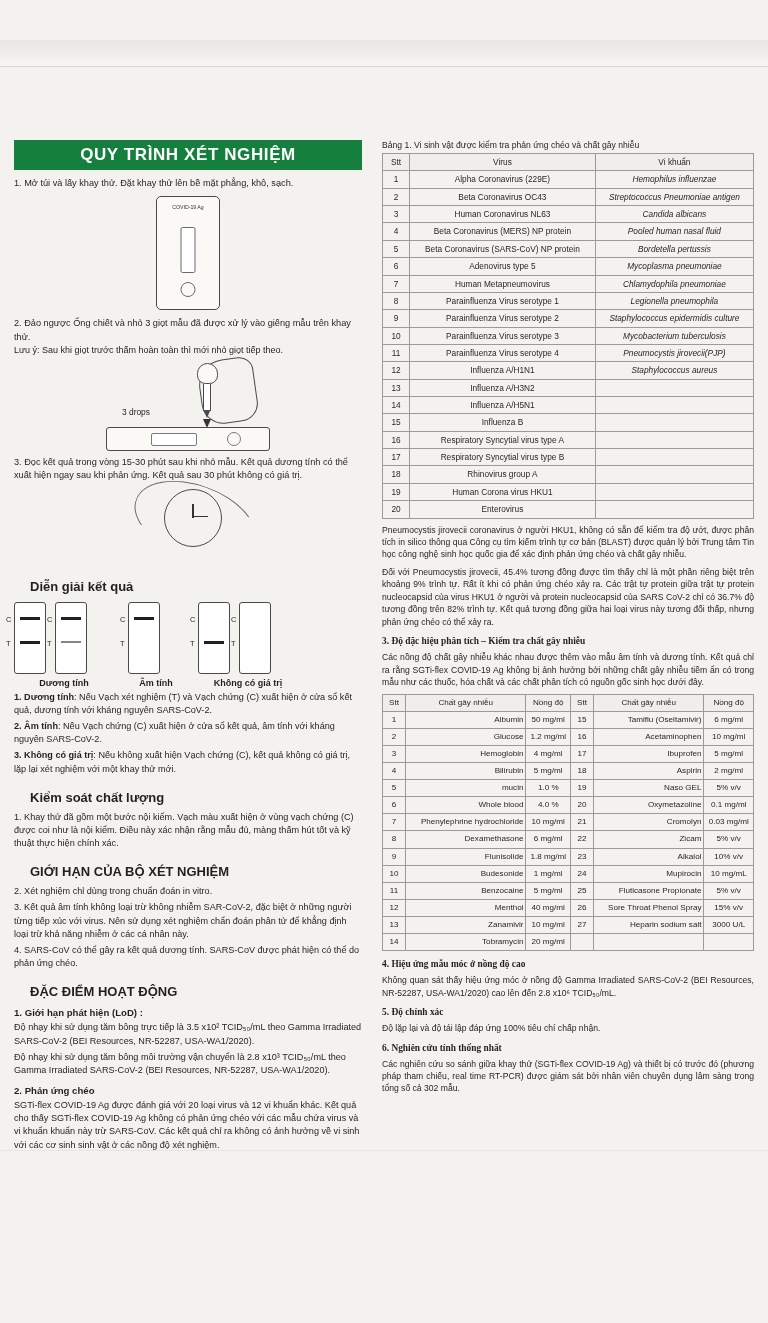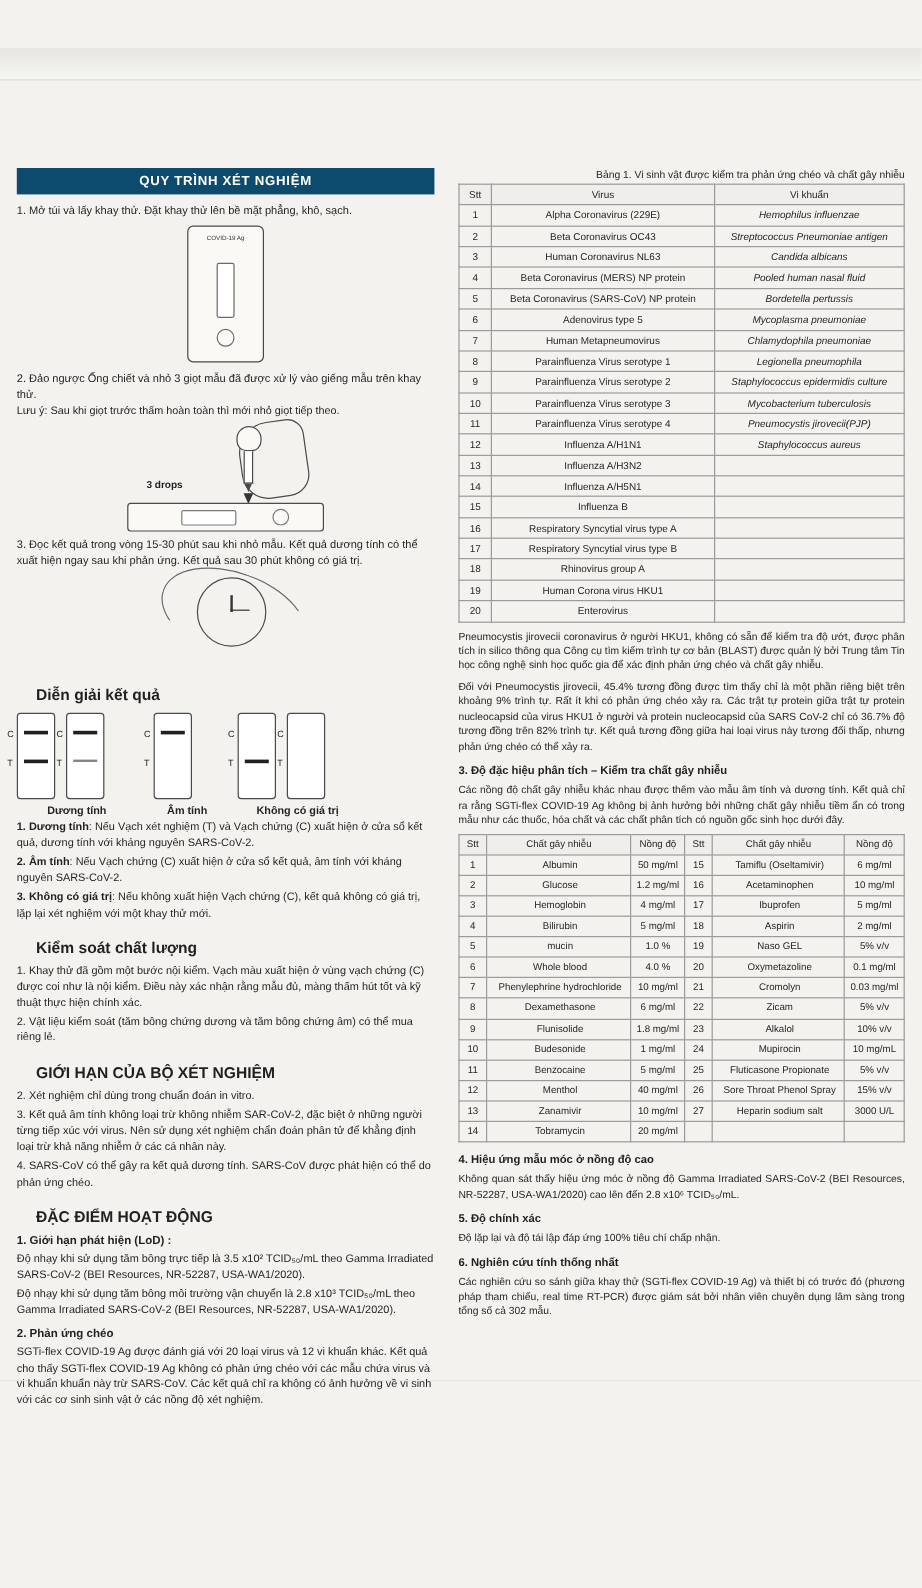--- a/index.html
+++ b/index.html
@@ -12,22 +12,22 @@
     overflow:hidden;
   }
   
   .fold{position:absolute;left:0;right:0;height:1px;background:rgba(0,0,0,0.10);}
   .foldsoft{position:absolute;left:0;right:0;height:26px;background:linear-gradient(to bottom,rgba(0,0,0,0.05),rgba(255,255,255,0.25));}
   .sheet{position:absolute;inset:0;}
   .col-left{position:absolute;left:14px;top:140px;width:348px;}
   .col-right{position:absolute;left:382px;top:140px;width:372px;}
 
   .banner{
-    background:#0c4a6e;color:#fff;text-align:center;
-    font-size:11px;letter-spacing:.6px;padding:5px 15px;font-weight:bold;
+    background:#15803d;color:#fff;text-align:center;
+    font-size:17px;letter-spacing:.6px;padding:5px 15px;font-weight:bold;
   }
   .step{font-size:9.2px;line-height:1.45;margin:7px 0 0 0;}
   .note{font-size:9px;line-height:1.45;}
 
   h3.sec{font-size:13px;font-weight:bold;margin:14px 16px 6px;}
   h4.sub{font-size:9.6px;font-weight:bold;margin:8px 0 3px;}
   p.body{font-size:9.1px;line-height:1.45;margin:3px 0;}
   .bold{font-weight:bold;}
 
   
@@ -40,21 +40,21 @@
     position:absolute;left:50%;transform:translateX(-50%);top:30px;
     width:13px;height:44px;border:1.2px solid #6a6a6a;border-radius:2px;background:#fff;
   }
   .cassette .well{
     position:absolute;left:50%;transform:translateX(-50%);bottom:12px;
     width:13px;height:13px;border:1.2px solid #6a6a6a;border-radius:50%;
   }
   .illus-wrap{position:relative;}
 
   
-  .dropscene{position:relative;height:86px;margin:6px 0 6px 0;font-weight:bold;}
+  .dropscene{position:relative;height:86px;margin:6px 0 6px 0;}
   .dropper{position:absolute;left:180px;top:0;width:26px;height:54px;}
   .dropper .bulb{width:19px;height:19px;border:1.3px solid #4a4a4a;border-radius:50% 50% 40% 40%;margin:0 auto;background:#faf9f6;}
   .dropper .tube{width:6px;height:26px;border:1.3px solid #4a4a4a;border-top:none;margin:0 auto;background:#fff;}
   .dropper .tip{width:0;height:0;border-left:3px solid transparent;border-right:3px solid transparent;border-top:7px solid #4a4a4a;margin:0 auto;}
   .hand{
     position:absolute;left:186px;top:-4px;width:54px;height:62px;
     border:1.3px solid #4a4a4a;border-radius:26px 14px 18px 22px;background:transparent;
     transform:rotate(-8deg);
   }
   .dropsLabel{position:absolute;left:108px;top:44px;font-size:8.4px;}
@@ -82,30 +82,30 @@
   }
   .strip .letter{position:absolute;left:-9px;font-size:7.5px;color:#231f20;}
   .strip .band{position:absolute;left:5px;width:20px;height:3px;background:#231f20;}
   .capt{font-size:9px;text-align:center;margin-top:4px;font-weight:bold;}
 
   
   table{border-collapse:collapse;width:100%;}
   table.vt td,table.vt th{border:0.8px solid #9a9a9a;font-size:8.3px;padding:3px 2px;text-align:center;line-height:1.25;}
   table.vt th{font-weight:normal;background:#efeeea;}
   table.vt td.idx{width:22px;}
-  .tcap{font-size:8.6px;text-align:right;margin-bottom:3px;}
+  .tcap{font-size:8.6px;text-align:left;margin-bottom:3px;}
   .ital-cell{font-style:italic;}
 
   table.ct td,table.ct th{border:0.8px solid #9a9a9a;font-size:8.1px;padding:3px 2px;text-align:center;line-height:1.25;}
   table.ct th{font-weight:normal;background:#efeeea;}
-  .ct .nm{text-align:center;padding-left:4px;}
+  .ct .nm{text-align:right;padding-left:4px;}
   .ct .ix{width:18px;}
 
   .rtext{font-size:8.6px;line-height:1.45;margin:5px 0;text-align:justify;}
-  h4.rsec{font-size:9.4px;font-weight:bold;margin:8px 0 2px;}
+  h4.rsec{font-size:9.4px;font-weight:bold;margin:8px 0 2px;font-family:Liberation Serif, serif;}
 </style>
 </head>
 <body>
 
 <div class="sheet">
 
   <div class="fold" style="top:66px;"></div>
   <div class="foldsoft" style="top:40px;"></div>
   <div class="fold" style="top:1150px;opacity:.5;"></div>
 
@@ -203,21 +203,20 @@
     </p>
     <p class="body">
       <span class="bold">2. Âm tính</span><span>: Nếu Vạch chứng (C) xuất hiện ở cửa sổ kết quả, âm tính với kháng nguyên SARS-CoV-2.</span>
     </p>
     <p class="body">
       <span class="bold">3. Không có giá trị</span><span>: Nếu không xuất hiện Vạch chứng (C), kết quả không có giá trị, lặp lại xét nghiệm với một khay thử mới.</span>
     </p>
 
     <h3 class="sec">Kiểm soát chất lượng</h3>
     <p class="body">1. Khay thử đã gồm một bước nội kiểm. Vạch màu xuất hiện ở vùng vạch chứng (C) được coi như là nội kiểm. Điều này xác nhận rằng mẫu đủ, màng thấm hút tốt và kỹ thuật thực hiện chính xác.</p>
-    <p class="body">2. Vật liệu kiểm soát (tăm bông chứng dương và tăm bông chứng âm) có thể mua riêng lẻ.</p>
 
     <h3 class="sec">GIỚI HẠN CỦA BỘ XÉT NGHIỆM</h3>
     <p class="body">2. Xét nghiệm chỉ dùng trong chuẩn đoán in vitro.</p>
     <p class="body">3. Kết quả âm tính không loại trừ không nhiễm SAR-CoV-2, đặc biệt ở những người từng tiếp xúc với virus. Nên sử dụng xét nghiệm chẩn đoán phân tử để khẳng định loại trừ khả năng nhiễm ở các cá nhân này.</p>
     <p class="body">4. SARS-CoV có thể gây ra kết quả dương tính. SARS-CoV được phát hiện có thể do phản ứng chéo.</p>
 
     <h3 class="sec">ĐẶC ĐIỂM HOẠT ĐỘNG</h3>
     <h4 class="sub">1. Giới hạn phát hiện (LoD) :</h4>
     <p class="body">Độ nhạy khi sử dụng tăm bông trực tiếp là 3.5 x10² TCID₅₀/mL theo Gamma Irradiated SARS-CoV-2 (BEI Resources, NR-52287, USA-WA1/2020).</p>
     <p class="body">Độ nhạy khi sử dụng tăm bông môi trường vận chuyển là 2.8 x10³ TCID₅₀/mL theo Gamma Irradiated SARS-CoV-2 (BEI Resources, NR-52287, USA-WA1/2020).</p>

